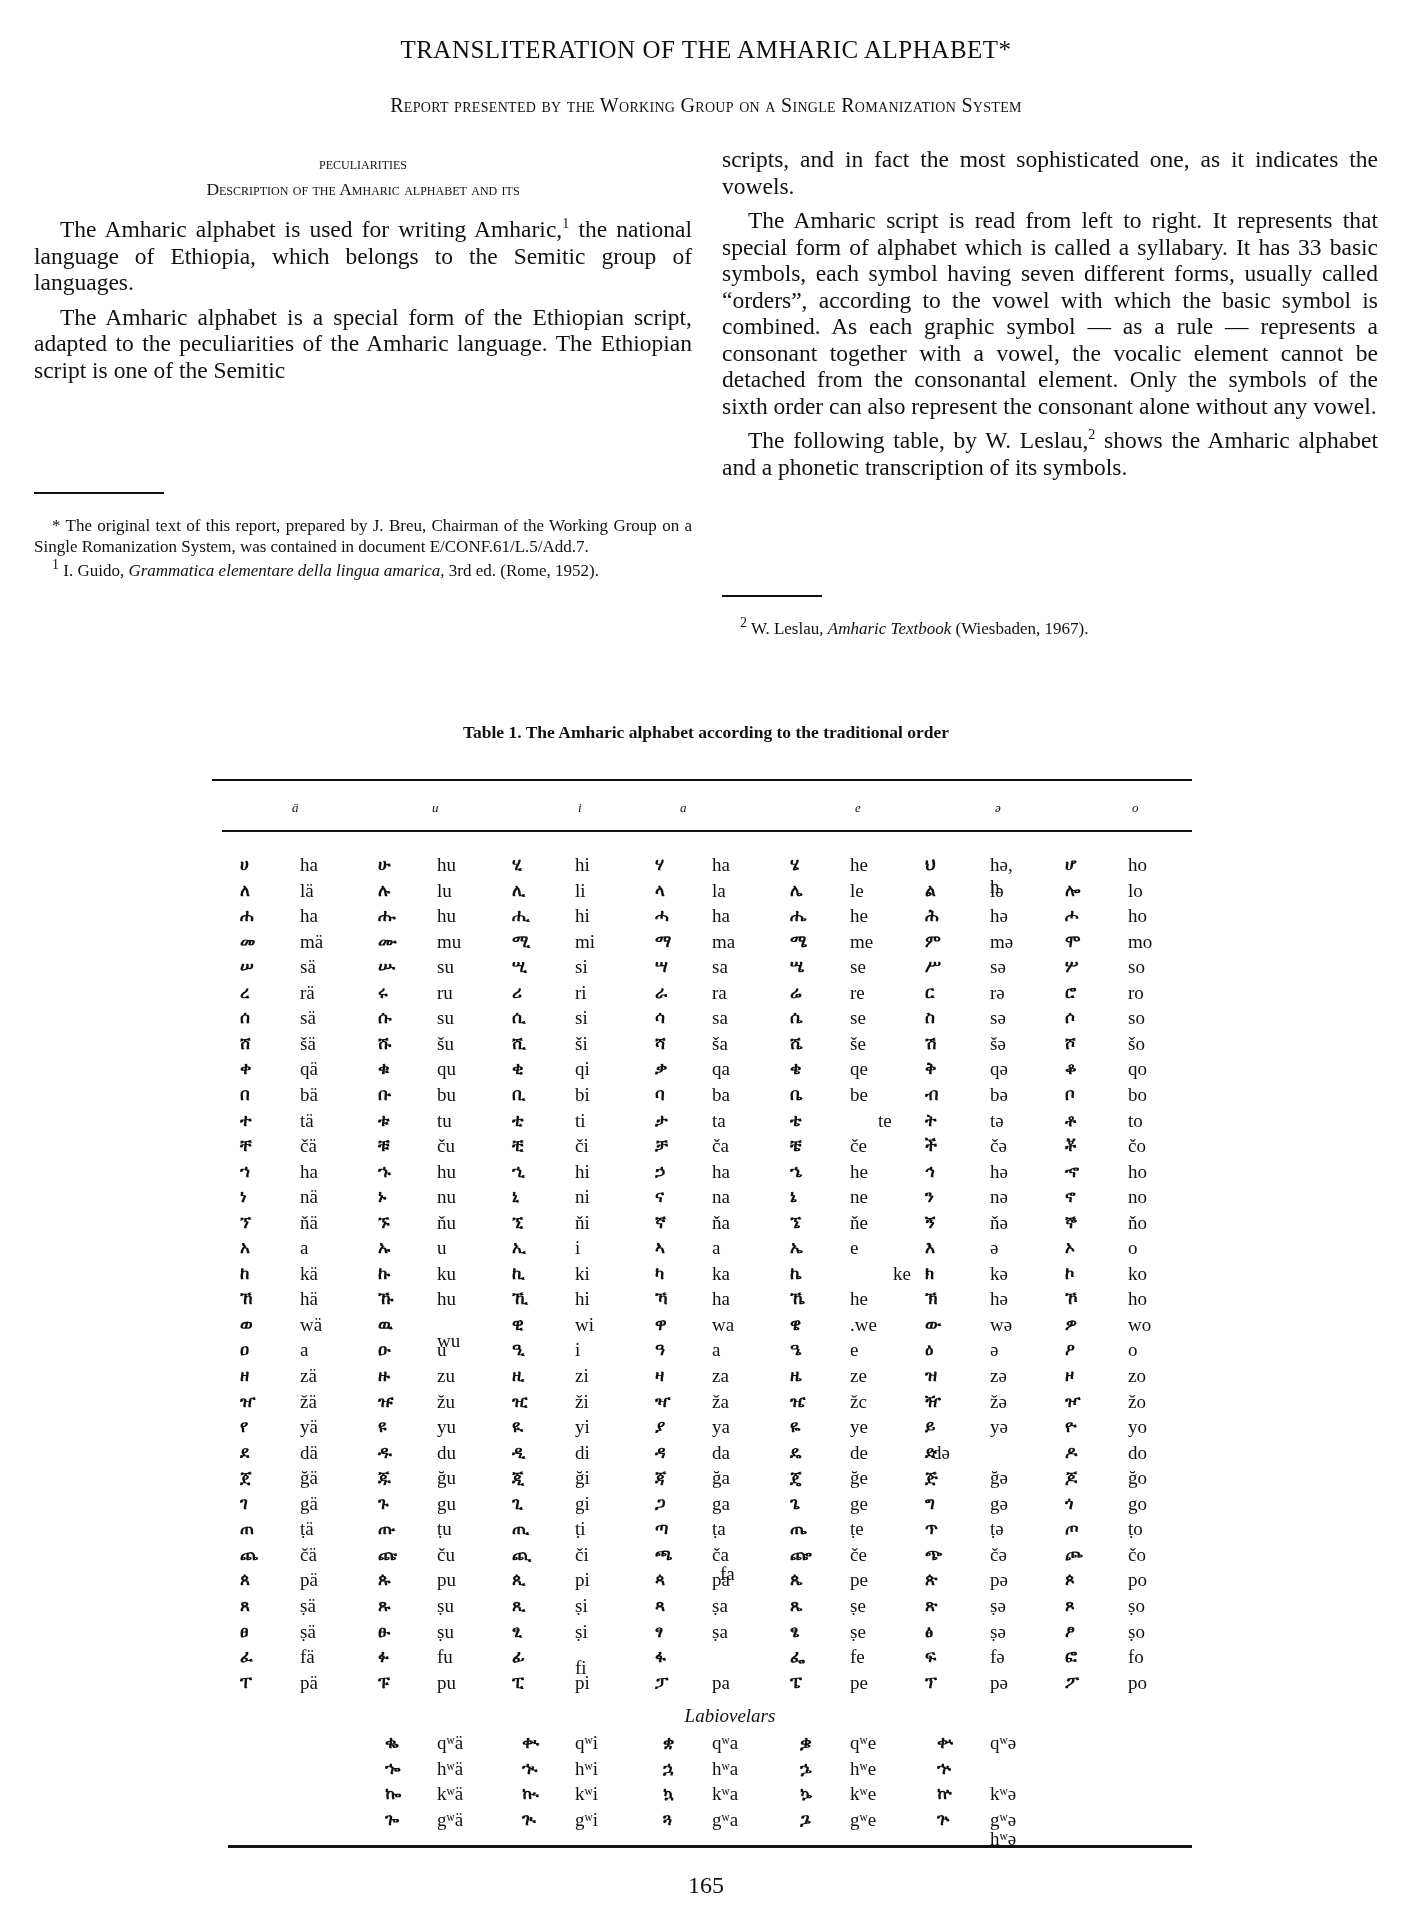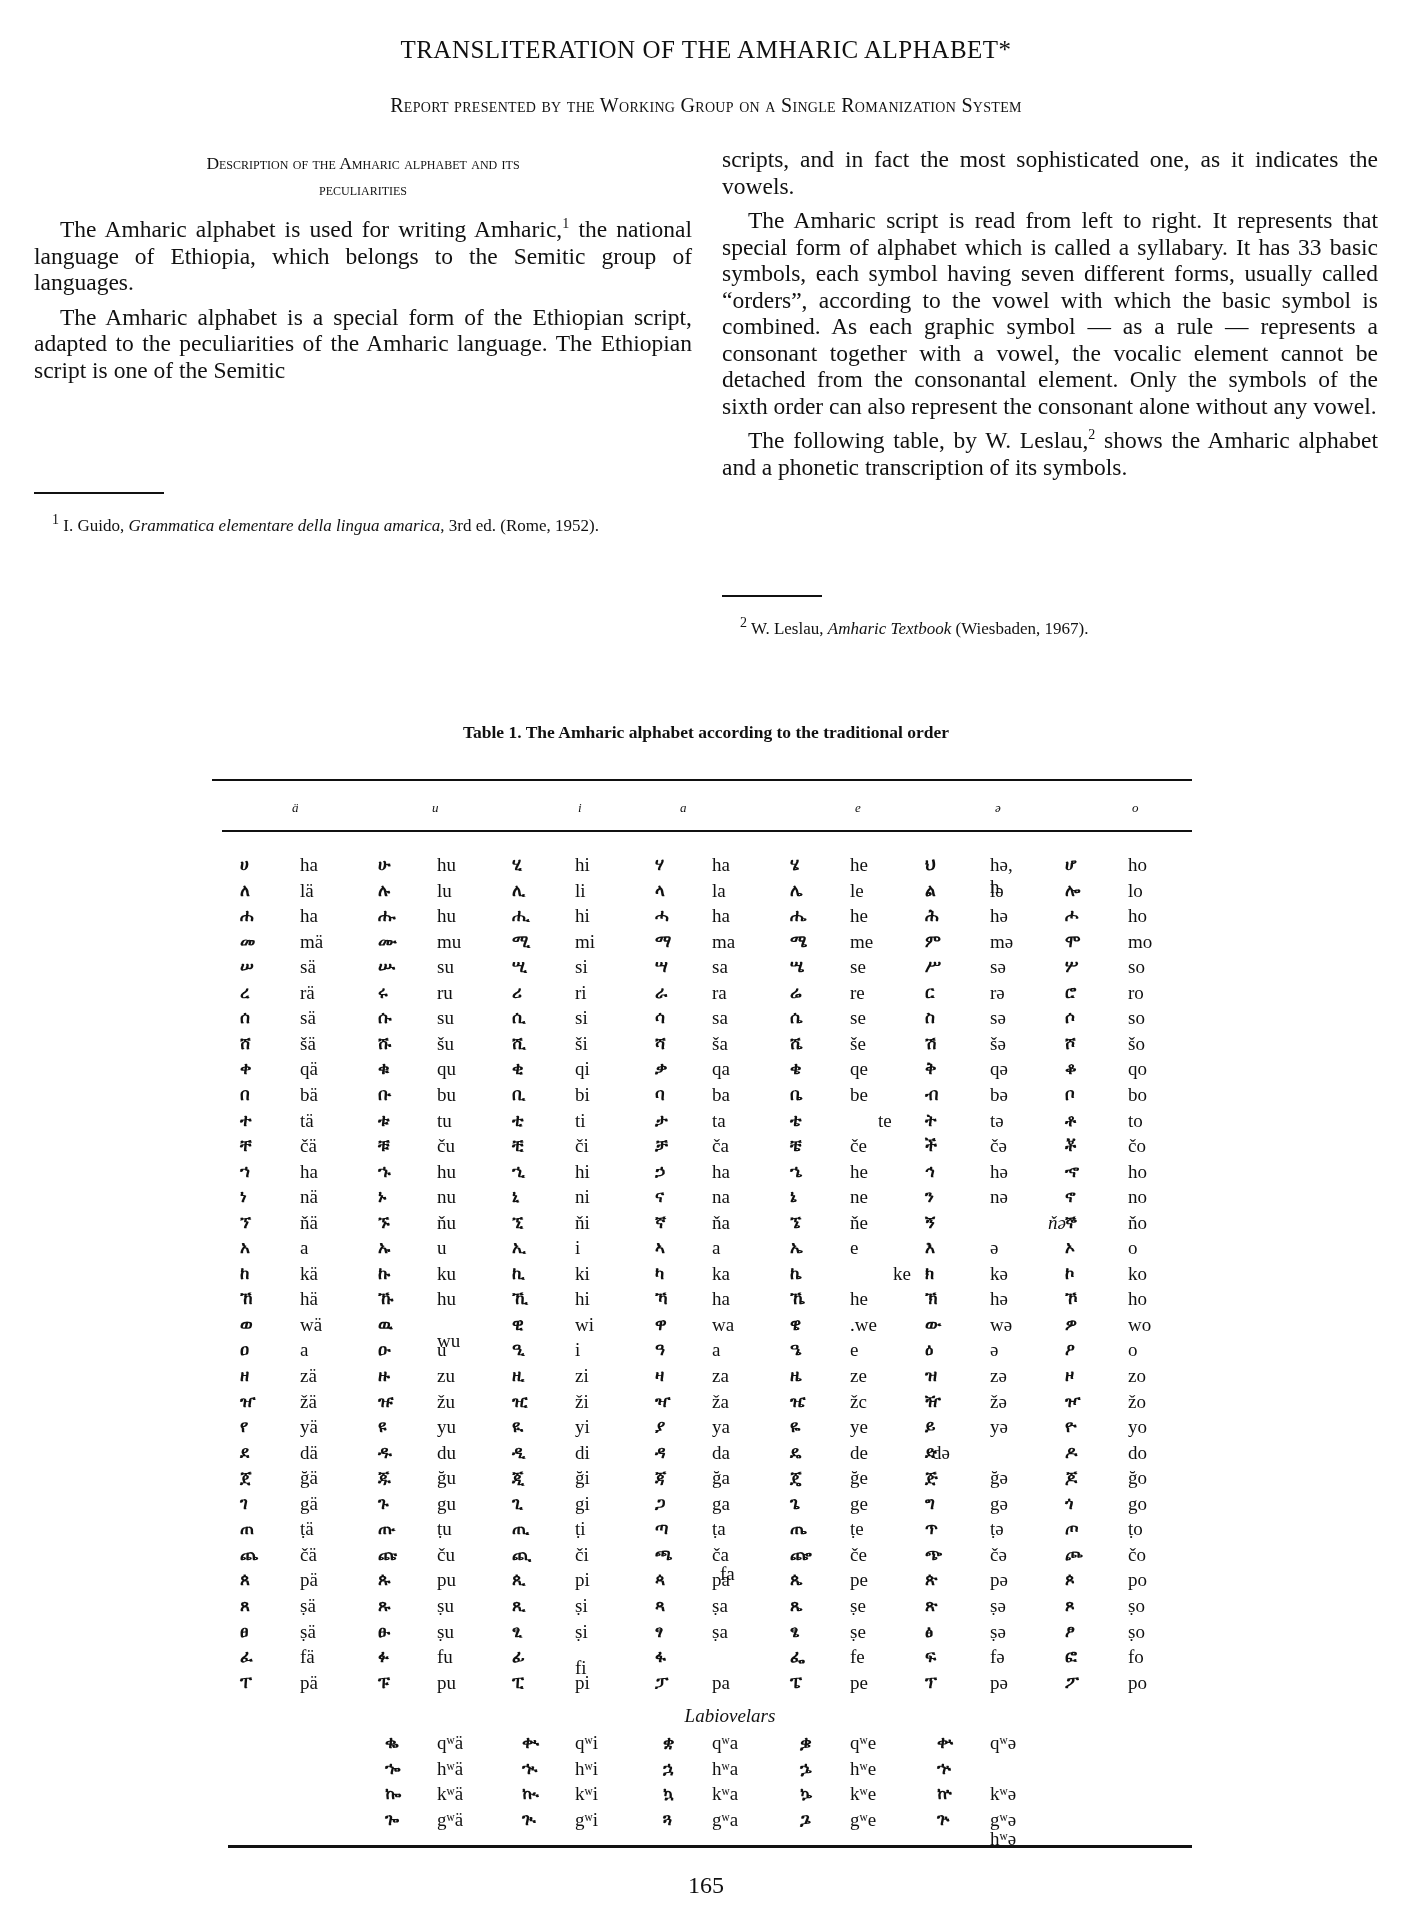--- a/index.html
+++ b/index.html
@@ -29,29 +29,30 @@
   i.it { font-style:italic; }
 </style>
 </head>
 <body>
 
 <div class="abs title">TRANSLITERATION OF THE AMHARIC ALPHABET*</div>
 <div class="abs subtitle">Report presented by the Working Group on a Single Romanization System</div>
 
 <div class="col colL">
   <div class="sec-head">
+    <div>peculiarities</div>
     <div>Description of the Amharic alphabet and its</div>
-    <div>peculiarities</div>
   </div>
   <p class="para"><span>The Amharic alphabet is used for writing Amharic,</span><sup>1</sup><span> the national language of Ethiopia, which belongs to the Semitic group of languages.</span></p>
   <p class="para">The Amharic alphabet is a special form of the Ethiopian script, adapted to the peculiarities of the Amharic language. The Ethiopian script is one of the Semitic</p>
 </div>
 
 <div class="abs fnrule" style="left:34px;top:492px;"></div>
 <div class="abs fn" style="left:34px;top:515px;width:658px;">
+  <p>* The original text of this report, prepared by J. Breu, Chairman of the Working Group on a Single Romanization System, was contained in document E/CONF.61/L.5/Add.7.</p>
   <p><sup>1</sup><span> I. Guido, </span><i class="it">Grammatica elementare della lingua amarica</i><span>, 3rd ed. (Rome, 1952).</span></p>
 </div>
 
 <div class="col colR">
   <p class="para first">scripts, and in fact the most sophisticated one, as it indicates the vowels.</p>
   <p class="para">The Amharic script is read from left to right. It represents that special form of alphabet which is called a syllabary. It has 33 basic symbols, each symbol having seven different forms, usually called “orders”, according to the vowel with which the basic symbol is combined. As each graphic symbol — as a rule — represents a consonant together with a vowel, the vocalic element cannot be detached from the consonantal element. Only the symbols of the sixth order can also represent the consonant alone without any vowel.</p>
   <p class="para"><span>The following table, by W. Leslau,</span><sup>2</sup><span> shows the Amharic alphabet and a phonetic transcription of its symbols.</span></p>
 </div>
 
 <div class="abs fnrule" style="left:722px;top:595px;width:100px;"></div>
@@ -303,21 +304,21 @@
       <span class="cell-t" style="left: 300px; top: 1211.7px;">ňä</span>
       <span class="cell-g" style="left: 378px; top: 1210.7px;">ኙ</span>
       <span class="cell-t" style="left: 437px; top: 1211.7px;">ňu</span>
       <span class="cell-g" style="left: 512px; top: 1210.7px;">ኚ</span>
       <span class="cell-t" style="left: 575px; top: 1211.7px;">ňi</span>
       <span class="cell-g" style="left: 655px; top: 1210.7px;">ኛ</span>
       <span class="cell-t" style="left: 712px; top: 1211.7px;">ňa</span>
       <span class="cell-g" style="left: 790px; top: 1210.7px;">ኜ</span>
       <span class="cell-t" style="left: 850px; top: 1211.7px;">ňe</span>
       <span class="cell-g" style="left: 925px; top: 1210.7px;">ኝ</span>
-      <span class="cell-t" style="left: 1048px; top: 1211.7px; font-style: italic;">ňə</span>
+      <span class="cell-t" style="left: 990px; top: 1211.7px;">ňə</span>
       <span class="cell-g" style="left: 1065px; top: 1210.7px;">ኞ</span>
       <span class="cell-t" style="left: 1128px; top: 1211.7px;">ňo</span>
     </div>
     <div>
       <span class="cell-g" style="left: 240px; top: 1236.25px;">አ</span>
       <span class="cell-t" style="left: 300px; top: 1237.25px;">a</span>
       <span class="cell-g" style="left: 378px; top: 1236.25px;">ኡ</span>
       <span class="cell-t" style="left: 437px; top: 1237.25px;">u</span>
       <span class="cell-g" style="left: 512px; top: 1236.25px;">ኢ</span>
       <span class="cell-t" style="left: 575px; top: 1237.25px;">i</span>

